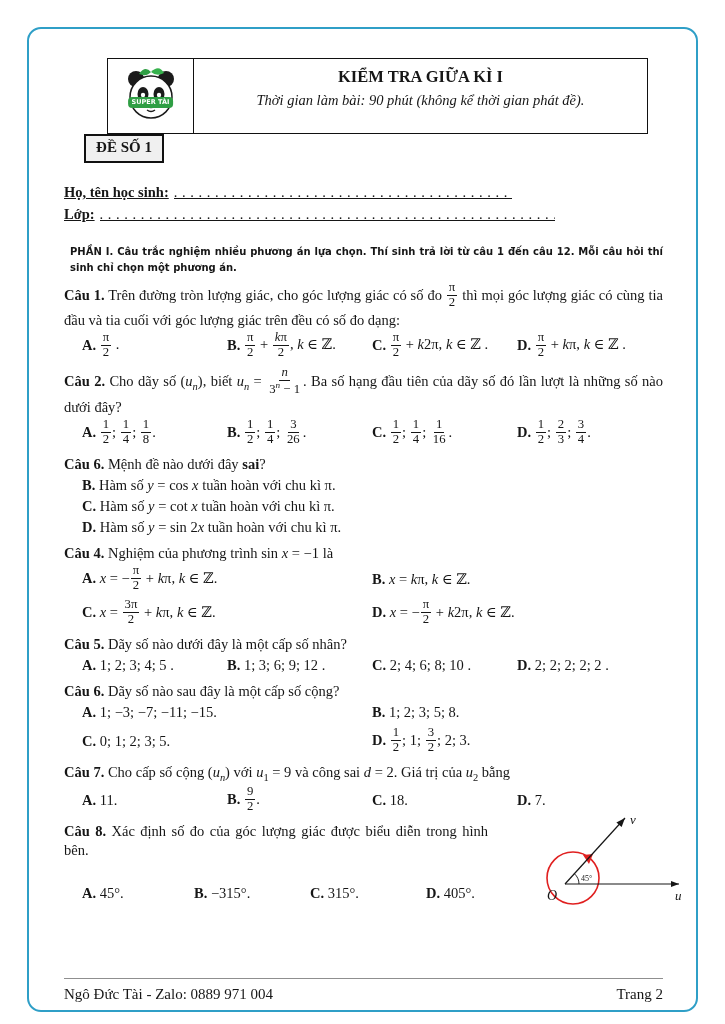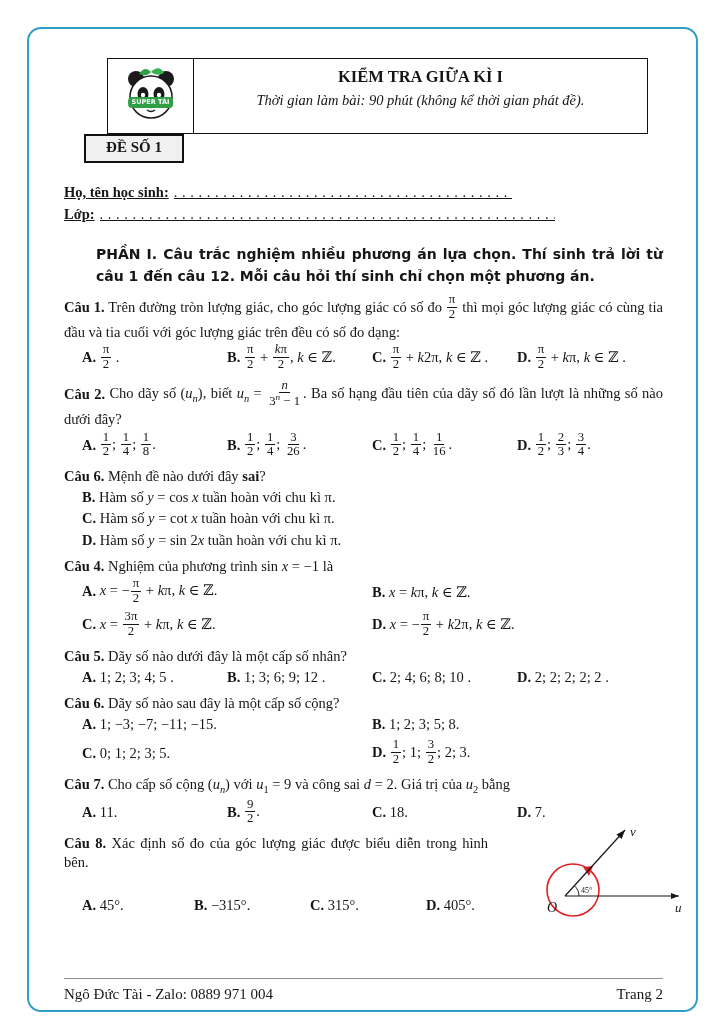--- a/index.html
+++ b/index.html
@@ -19,34 +19,34 @@
   .hdr { margin-left:43px; width:541px; height:76px; border:1px solid #111; display:flex; background:#fff; }
   .hdr-logo { width:86px; border-right:1px solid #111; position:relative;
               display:flex; align-items:center; justify-content:center; }
   .banner { position:absolute; left:50%; top:38px; transform:translateX(-50%);
             background:#2f9e44; color:#fff; font-family:"DejaVu Sans","Liberation Sans",sans-serif;
             font-size:6.5px; font-weight:bold; padding:1px 4px; border-radius:4px; white-space:nowrap; }
   .hdr-title { flex:1; text-align:center; padding-top:7px; }
   .t1 { font-weight:bold; font-size:16.5px; }
   .t2 { font-weight:bold; font-size:15px; margin-top:1px; }
   .t3 { font-style:italic; font-size:14.5px; margin-top:3px; }
-  .deso { margin-left:20px; width:100px; border:2px solid #111; background:#f0f0f0;
+  .deso { margin-left:20px; width:80px; border:2px solid #111; background:#f0f0f0;
           font-weight:bold; text-align:center; padding:2px 0 3px; font-size:15px; }
 
   
   .student { margin-top:20px; }
   .sline { display:flex; align-items:baseline; margin-top:3px; font-weight:bold;text-decoration:underline; }
   .sline .lbl { white-space:nowrap; margin-right:5px; }
   .dots { overflow:hidden; white-space:nowrap; font-weight:normal; letter-spacing:0.5px; color:#161616; }
   .d1 { width:338px; } .d2 { width:455px; }
 
   
   .part { margin-top:20px; padding-left:6px;
           font-family:"DejaVu Sans","Liberation Sans",sans-serif;
-          font-weight:bold; font-size:14px; line-height:1.55; text-align:justify;margin-left:26px; }
+          font-weight:bold; font-size:10px; line-height:1.55; text-align:justify; }
 
   
   .q { margin-top:7px; }
   .qbody { text-align:justify; }
   .opts { padding-left:18px; margin-top:2px; }
   .g4 { display:grid; grid-template-columns:145px 145px 145px auto; align-items:center; }
   .g2 { display:grid; grid-template-columns:290px auto; row-gap:5px; align-items:center; }
   .g1 .opt { display:block; margin-top:2px; }
   .g4s { display:grid; grid-template-columns:112px 116px 116px auto; align-items:center;margin-top:24px; }
 

